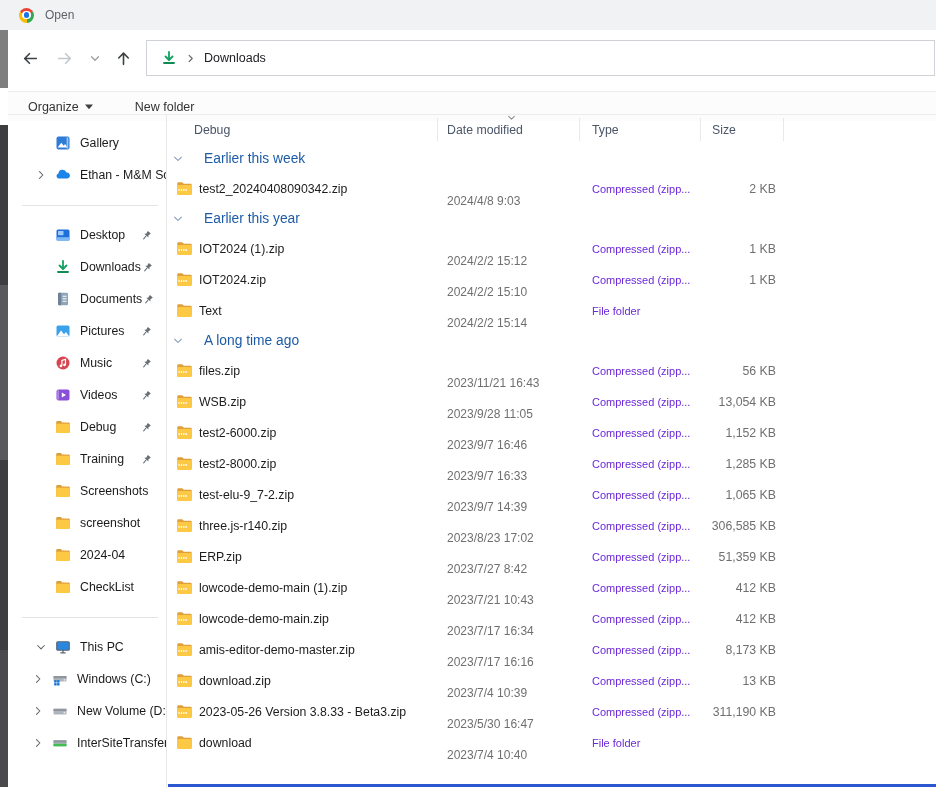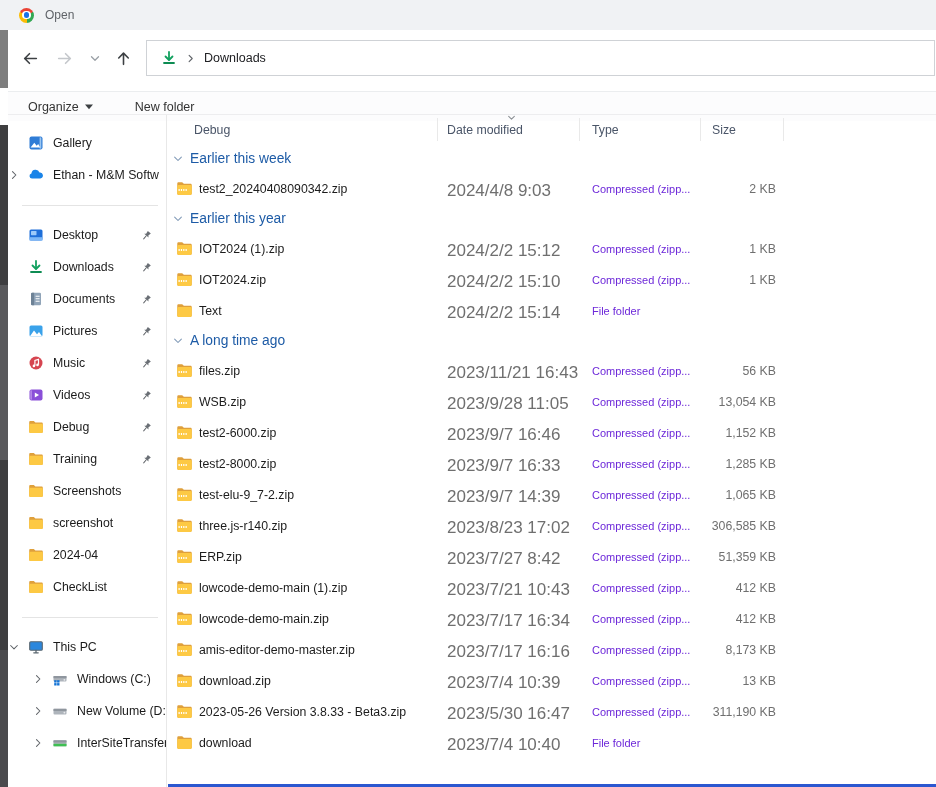--- a/index.html
+++ b/index.html
@@ -30,41 +30,41 @@
            border-top:1px solid #ebedef;display:flex;align-items:center;}
   .tbtn{display:flex;align-items:center;gap:6px;font-size:12.5px;color:#333;padding:0 12px;height:100%;}
   .tbtn:first-child{margin-left:8px;}
 
   
   .content{position:absolute;left:8px;top:114px;width:928px;height:673px;border-top:1px solid #ededef;box-sizing:border-box;}
   .vdiv{position:absolute;left:158px;top:0;bottom:0;width:1px;background:#e8e8e8;}
 
   
   .sidebar{position:absolute;left:0;top:0;width:158px;height:100%;padding-top:12px;box-sizing:border-box;overflow:hidden;}
-  .sb-item{position:relative;height:32px;display:flex;align-items:center;padding-left:0;box-sizing:border-box;}
+  .sb-item{position:relative;height:32px;display:flex;align-items:center;padding-left:27px;box-sizing:border-box;}
   .sb-item.sel{background:#d9d9d9;border-radius:4px;margin-right:6px;margin-left:2px;padding-left:10px;}
   .sb-item.child{padding-left:24px;}
   .sb-chev{width:20px;flex:0 0 auto;display:inline-flex;}
   .sb-label{font-size:12.3px;color:#1b1b1b;margin-left:9px;white-space:nowrap;}
   .sb-pin{margin-left:auto;margin-right:13px;flex:0 0 auto;}
   .sb-sep{height:28px;position:relative;}
   .sb-sep::after{content:"";position:absolute;left:14px;right:8px;top:50%;height:1px;background:#e4e4e4;}
 
   
   .filepane{position:absolute;left:159px;top:0;right:0;bottom:0;overflow:hidden;}
   .cols{position:relative;height:29px;}
   .colh{position:absolute;top:0;height:29px;display:flex;align-items:center;font-size:12.3px;color:#4a5568;}
   .coldiv{position:absolute;top:3px;height:23px;width:1px;background:#e9e9e9;}
   .sortchev{position:absolute;left:338px;top:-4px;}
-  .group-header{height:29px;display:flex;align-items:center;padding-left:5px;gap:6px;}
+  .group-header{height:29px;display:flex;align-items:center;padding-left:5px;gap:20px;}
   .g-label{font-size:13.8px;color:#1d5ba6;}
   .frow{position:relative;height:31px;}
   .c-name{position:absolute;left:9px;top:0;height:100%;display:flex;align-items:center;gap:6px;}
   .c-name .fname{font-size:12.3px;color:#1c1c1c;white-space:nowrap;}
-  .c-date{position:absolute;left:280px;top:2px;height:100%;display:flex;align-items:center;font-size:17px;color:#6f6f6f;}
+  .c-date{position:absolute;left:280px;top:12px;height:100%;display:flex;align-items:center;font-size:12px;color:#6f6f6f;}
   .c-type{position:absolute;left:425px;top:0;height:100%;display:flex;align-items:center;font-size:11px;color:#6d28d9;}
   .c-size{position:absolute;left:470px;width:139px;top:0;height:100%;display:flex;align-items:center;
           justify-content:flex-end;font-size:12.3px;color:#6f6f6f;}
 
   .ic{display:inline-flex;flex:0 0 auto;}
   .ic svg{width:100%;height:100%;display:block;}
 </style>
 </head>
 <body>
 

